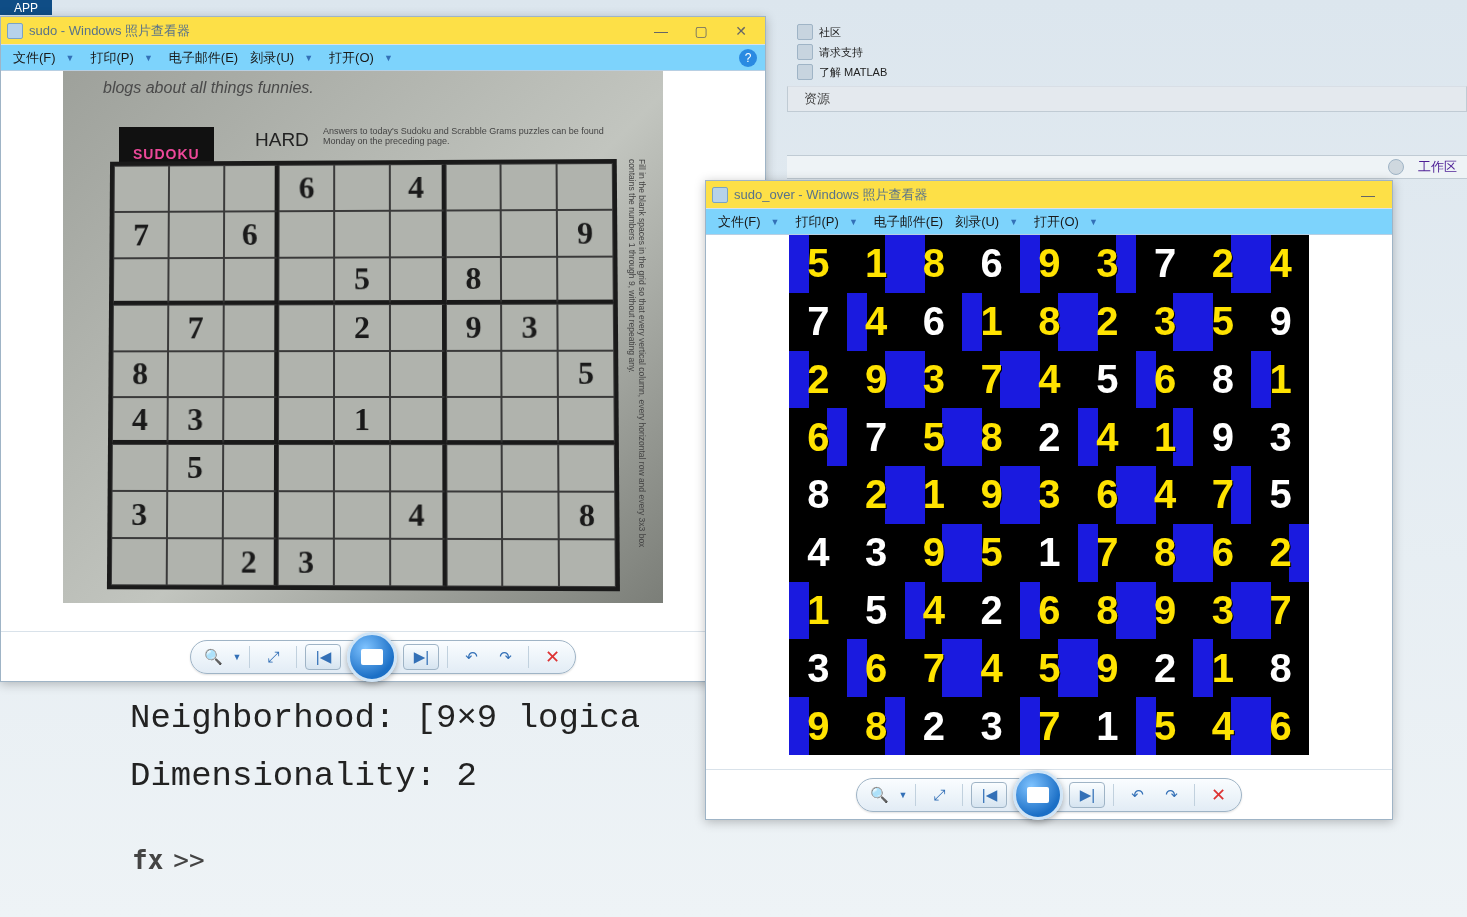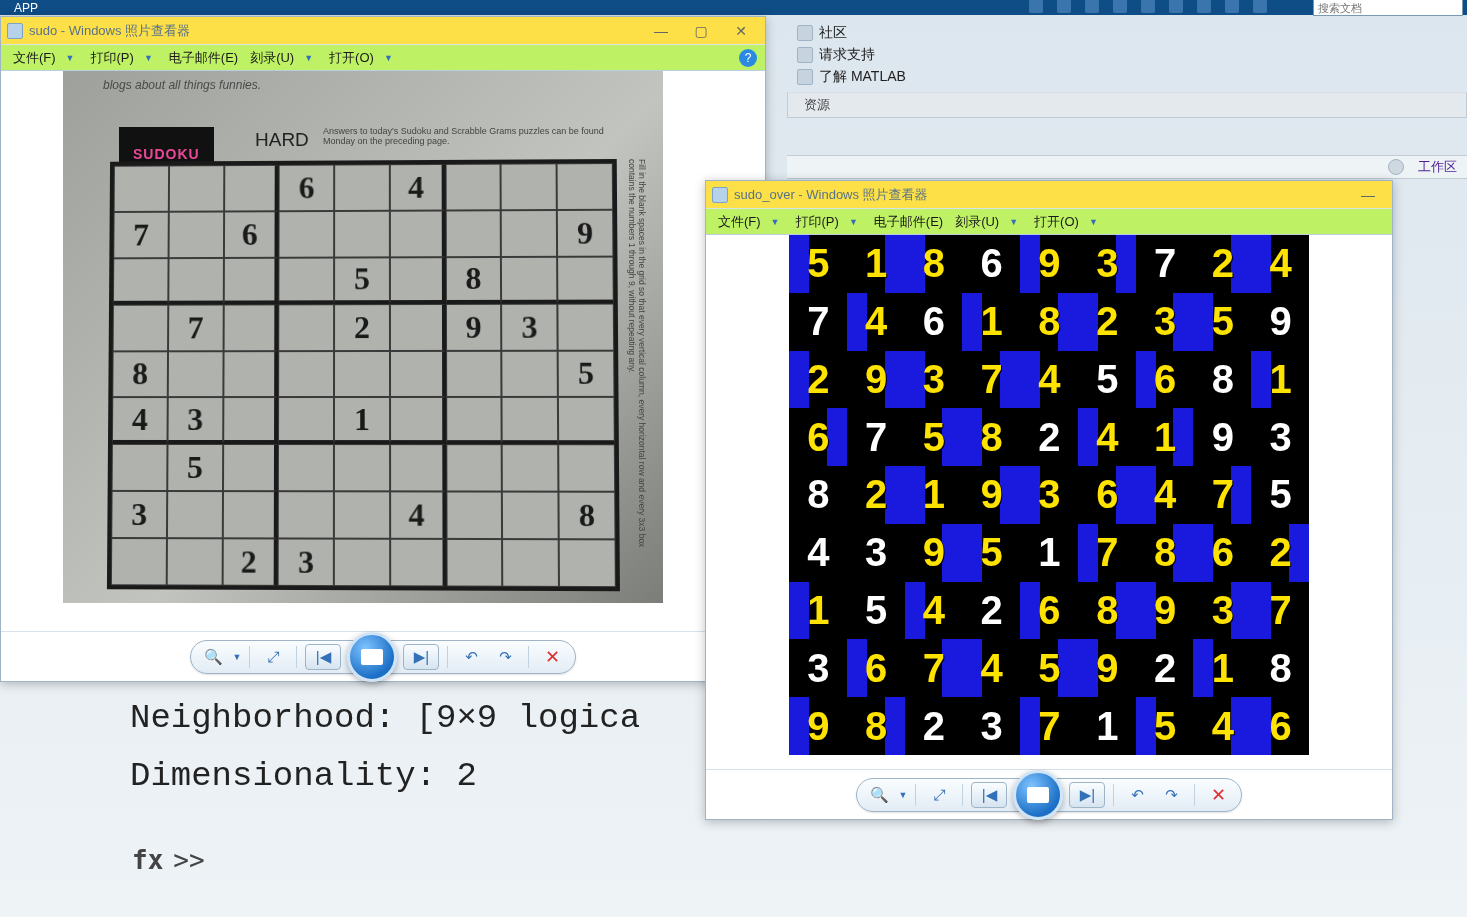--- a/index.html
+++ b/index.html
@@ -27,21 +27,21 @@
 .sys-tray .icons { position:absolute; right:200px; top:-1px; display:flex; gap:14px; }
 .sys-tray .icons span { width:14px;height:14px;background:#3a76ad;border-radius:2px;display:inline-block;}
 .sys-tray .search {
   position:absolute; right:4px; top:-1px; width:150px;height:17px;
   background:#fff;border:1px solid #7a99b4;font-size:11px;padding:0 4px;color:#888;
 }
 
 .matlab-side {
   position:absolute; top:22px; right:0; width:680px;
 }
-.matlab-item { display:flex; align-items:center; gap:6px; padding:2px 10px; font-size:14px; color:#222;}
+.matlab-item { display:flex; align-items:center; gap:6px; padding:2px 10px; font-size:11px; color:#222;}
 .matlab-item .ico { width:16px;height:16px;background:#c7d4df;border:1px solid #9fb4c6;border-radius:2px;}
 .matlab-resources {
   margin-top:4px; background:#e4e9ee;border:1px solid #c0cbd4;border-top:1px solid #d8dee5;
   padding:3px 16px; color:#444;
 }
 .matlab-mid-bar {
   position:absolute; top:155px; right:0; width:680px; height:24px;
   background:#eef3f6; border-top:1px solid #c0cbd4; border-bottom:1px solid #c0cbd4;
   display:flex; align-items:center; justify-content:flex-end; gap:14px; padding:0 10px;
 }
@@ -55,39 +55,39 @@
 .titlebar {
   height:28px; background:#fde047; display:flex; align-items:center;
   padding:0 6px; border-bottom:1px solid #d9e2ea; color:#58728a; font-size:13px;
 }
 .titlebar .ico {width:16px;height:16px;margin-right:6px;background:#b6d2ea;border:1px solid #7aa3c4;border-radius:2px;}
 .win-ctrls { margin-left:auto; display:flex; gap:4px; }
 .win-ctrls button {
   width:36px;height:20px;border:none;background:transparent;color:#666;font-size:14px;cursor:pointer;
 }
 .menubar {
-  height:26px; background:#bef264; border-bottom:1px solid #b8cfe3;
+  height:26px; background:#7dd3fc; border-bottom:1px solid #b8cfe3;
   display:flex; align-items:center; padding:0 8px; gap:4px; color:#1a1a1a; font-size:13px;
 }
 .menubar .mi { padding:2px 4px; cursor:pointer; }
 .menubar .caret { color:#3370b7; font-size:9px; padding:0 8px 0 2px; }
 .menubar .help { margin-left:auto; width:18px;height:18px;border-radius:50%;background:#2a8ae2;color:#fff;display:flex;align-items:center;justify-content:center;font-size:12px;}
 
 .viewer-body { background:#fff; position:relative;}
 
 .newspaper {
   margin:0 auto; background:#b7b9b5;
   position:relative; overflow:hidden;
   background:linear-gradient(135deg,#9ea19b 0%,#c2c5bf 55%,#7b7e78 100%);
 }
 .news-header {
   position:absolute; top:8px; left:40px; right:40px; height:48px;
   display:flex; align-items:flex-start; gap:6px;
 }
-.news-header .blurb { font-size:12px; color:#4a4a4a; font-style:italic; line-height:1.1; }
+.news-header .blurb { font-size:16px; color:#4a4a4a; font-style:italic; line-height:1.1; }
 .sudoku-label {
   position:absolute; top:56px; left:56px;
   background:#111; color:#ec4899; padding:19px 14px; font-weight:bold; font-size:14px; letter-spacing:1px;
 }
 .hard-label { position:absolute; top:58px; left:192px; color:#222; font-weight:normal; font-size:19px; }
 .sudoku-note { position:absolute; top:55px; left:260px; right:45px; font-size:9px; color:#444; line-height:1.15;}
 .sidewriting {
   position:absolute; right:16px; top:88px; width:28px; height:400px;
   writing-mode:vertical-rl; font-size:8.5px; color:#444; line-height:1.2;
 }
@@ -156,34 +156,20 @@
   font-family:"Consolas",monospace; font-size:26px; color:#444;
   display:flex; align-items:center; gap:10px;
 }
 .matlab-prompt .fx { font-weight:bold; }
 </style>
 </head>
 <body>
 
 <div class="desktop">
 
-  <div class="sys-tray">
-    <div class="icons">
-      <span></span>
-      <span></span>
-      <span></span>
-      <span></span>
-      <span></span>
-      <span></span>
-      <span></span>
-      <span></span>
-      <span></span>
-    </div>
-    <input class="search" placeholder="搜索文档" style="">
-  </div>
   <div class="app-tab">APP</div>
 
   <div class="matlab-side">
     <div class="matlab-item">
         <span class="ico"></span>
         <span>社区</span>
       </div>
     <div class="matlab-item">
         <span class="ico"></span>
         <span>请求支持</span>

